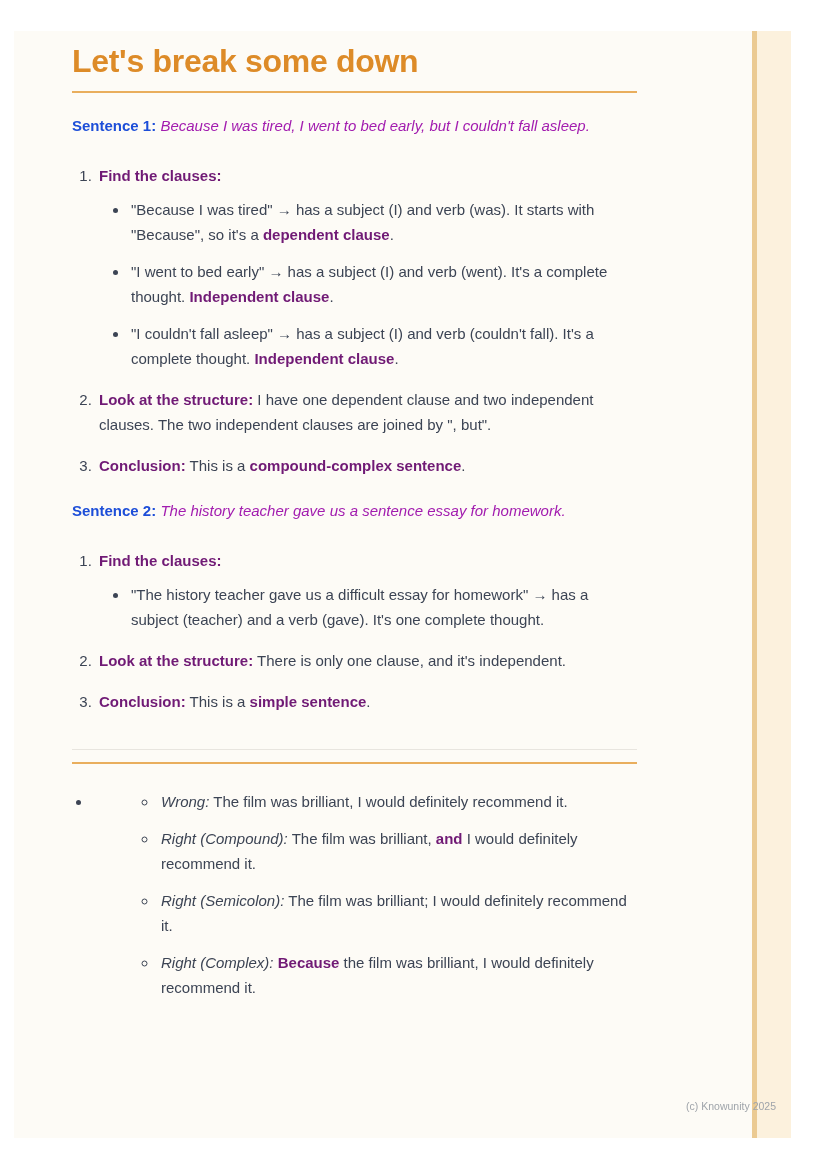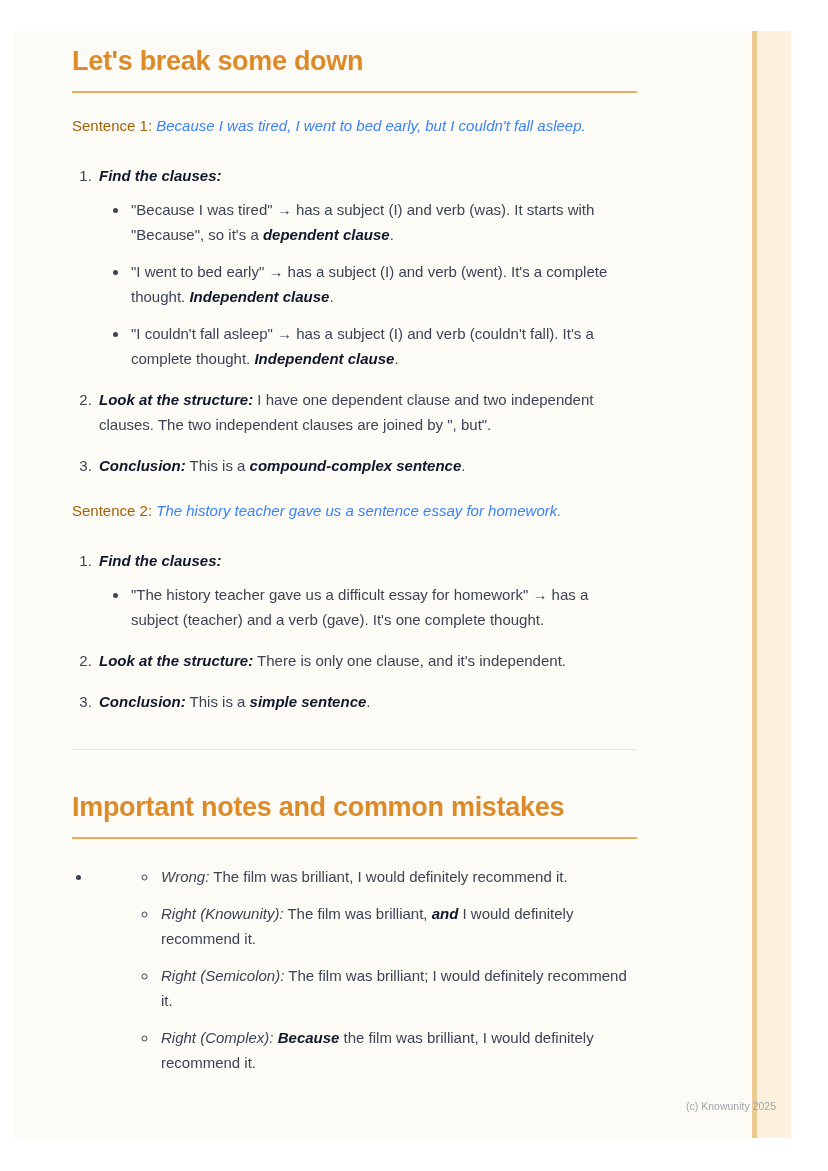--- a/index.html
+++ b/index.html
@@ -25,36 +25,36 @@
   }
   .content {
     position: relative;
     padding: 13px 154px 0 58px;
     color: #3c4454;
     font-size: 15px;
     line-height: 25px;
   }
   h1 {
     margin: 0;
-    font-size: 27px;
+    font-size: 32px;
     line-height: 35px;
     font-weight: 700;
     letter-spacing: -0.3px;
     color: var(--accent, #dd8b28);
   }
   .rule {
     height: 0;
     border-top: 2px solid var(--accent-light, #e9ae5d);
     margin-top: 12px;
   }
   p.body { margin: 20px 0 0 0; }
   .sentence-line { margin-top: 22px; }
-  .sentence-line strong { font-weight: 400; color: #a16207; }
-  .sentence-line em { font-style: italic; color: #3b82f6; }
-  .b { font-weight: 700; color: #0f172a; font-style: italic; }
+  .sentence-line strong { font-weight: 700; color: #1d4ed8; }
+  .sentence-line em { font-style: italic; color: #a21caf; }
+  .b { font-weight: 700; color: #701a75; }
   .i { font-style: italic; }
   ol.steps {
     margin: 25px 0 0 0;
     padding-left: 24px;
   }
   ol.steps > li { margin-bottom: 16px; padding-left: 3px; }
   ul.clauses {
     list-style: disc;
     margin: 9px 0 0 0;
     padding-left: 30px;
@@ -121,27 +121,26 @@
               <li><span>"The history teacher gave us a difficult essay for homework" → has a subject (teacher) and a verb (gave). It's one complete thought.</span></li>
             </ul></li>
           <li><span class="b">Look at the structure:</span><span> There is only one clause, and it's independent.</span></li>
           <li><span class="b">Conclusion:</span><span> This is a </span><span class="b">simple sentence</span><span>.</span></li>
         </ol>
     </section>
 
     <hr class="divider">
 
     <section>
-      <h1 class="notes-title">Important notes and common mistakes</h1>
       <div class="rule"></div>
       <ul class="mistakes">
           <li>
             <ul class="subexamples">
               <li><span class="i">Wrong:</span><span> The film was brilliant, I would definitely recommend it.</span></li>
-              <li><span class="i">Right (Knowunity):</span><span> The film was brilliant, </span><span class="b">and</span><span> I would definitely recommend it.</span></li>
+              <li><span class="i">Right (Compound):</span><span> The film was brilliant, </span><span class="b">and</span><span> I would definitely recommend it.</span></li>
               <li><span class="i">Right (Semicolon):</span><span> The film was brilliant; I would definitely recommend it.</span></li>
               <li><span class="i">Right (Complex):</span><span> </span><span class="b">Because</span><span> the film was brilliant, I would definitely recommend it.</span></li>
             </ul>
           </li>
         </ul>
     </section>
 
   </div>
 </div>
 

